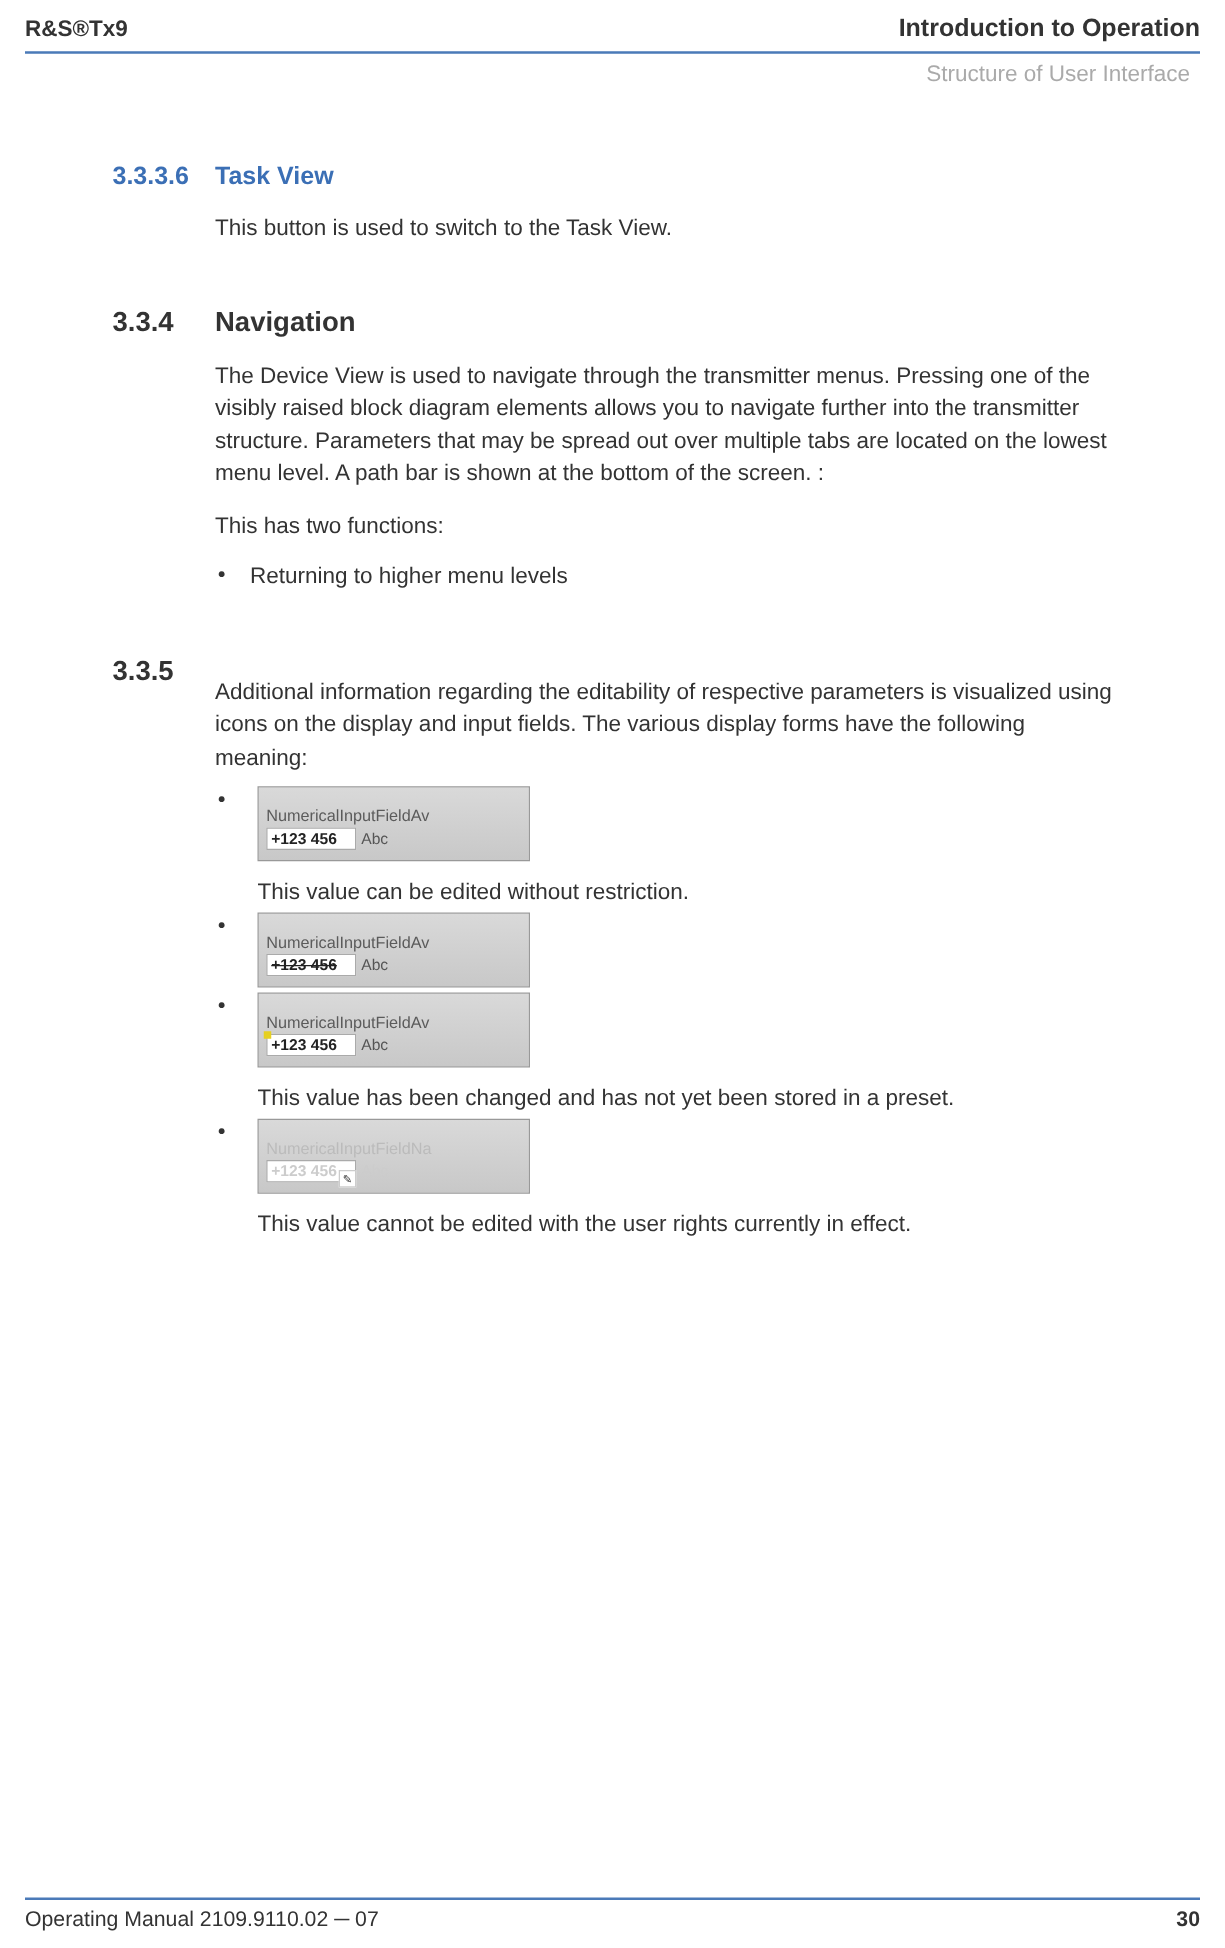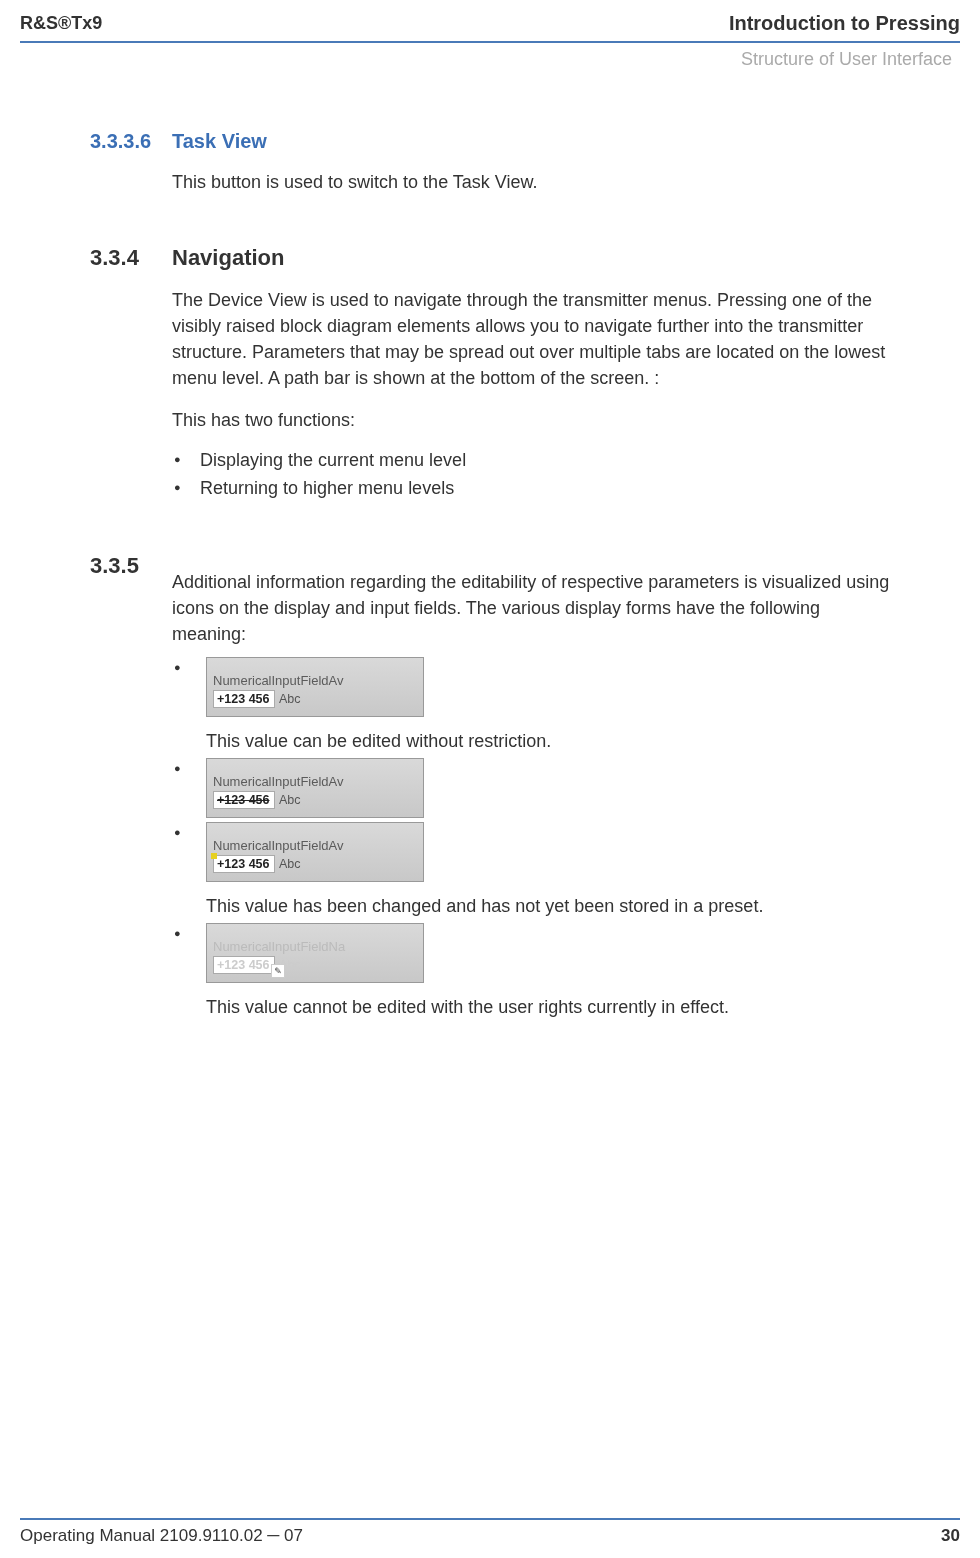--- a/index.html
+++ b/index.html
@@ -131,21 +131,21 @@
     gap: 2px;
     position: relative;
   }
   .field-input {
     background: #fff;
     border: 1px solid #aaa;
     padding: 1px 3px;
     font-size: 12.5px;
     font-weight: bold;
     color: #222;
-    width: 62px;
+    width: 72px;
     display: inline-block;
     position: relative;
   }
   .field-input.dimmed { color: #ccc; }
   .field-input.strike { text-decoration: line-through; }
   .field-unit {
     font-size: 12.5px;
     color: #555;
     margin-left: 2px;
   }
@@ -193,21 +193,21 @@
     height: 2px;
     background: #4a7ab8;
   }
   .page-num { font-weight: bold; }
 </style>
 </head>
 <body>
 
 <div class="header">
   <div class="header-left">R&amp;S®Tx9</div>
-  <div class="header-right">Introduction to Pressing</div>
+  <div class="header-right">Introduction to Operation</div>
 </div>
 <div class="header-rule"></div>
 <div class="header-sub">Structure of User Interface</div>
 
 <div class="content">
 
   <div class="section-row">
     <div class="section-num section-num-blue">3.3.3.6</div>
     <div class="section-body">
       <div class="section-title-blue">Task View</div>
@@ -217,21 +217,20 @@
 
   <div class="spacer-lg"></div>
 
   <div class="section-row">
     <div class="section-num section-num-black">3.3.4</div>
     <div class="section-body">
       <div class="section-title-black">Navigation</div>
       <p class="body-text">The Device View is used to navigate through the transmitter menus. Pressing one of the visibly raised block diagram elements allows you to navigate further into the transmitter structure. Parameters that may be spread out over multiple tabs are located on the lowest menu level. A path bar is shown at the bottom of the screen. :</p>
       <p class="body-text">This has two functions:</p>
       <ul class="bullet-list">
-        <li>Displaying the current menu level</li>
         <li>Returning to higher menu levels</li>
       </ul>
     </div>
   </div>
 
   <div class="spacer-lg"></div>
 
   <div class="section-row">
     <div class="section-num section-num-black">3.3.5</div>
     <div class="section-body">

